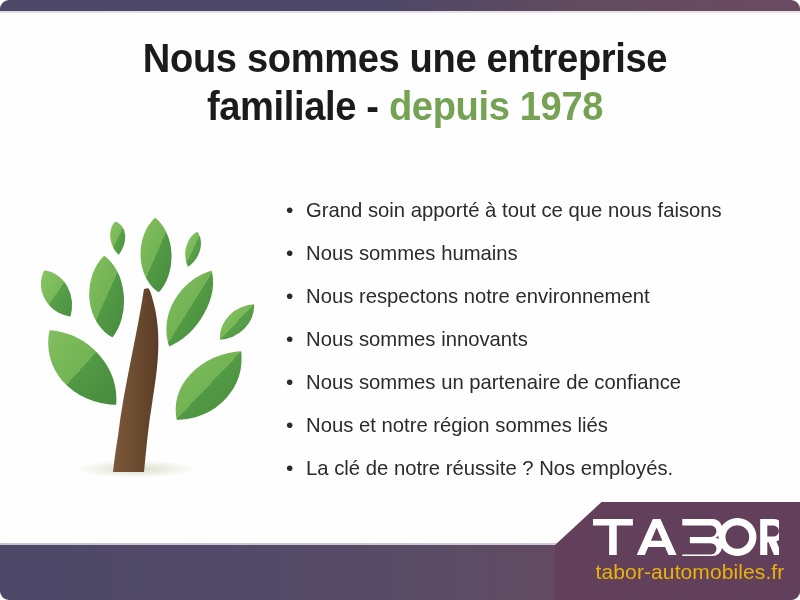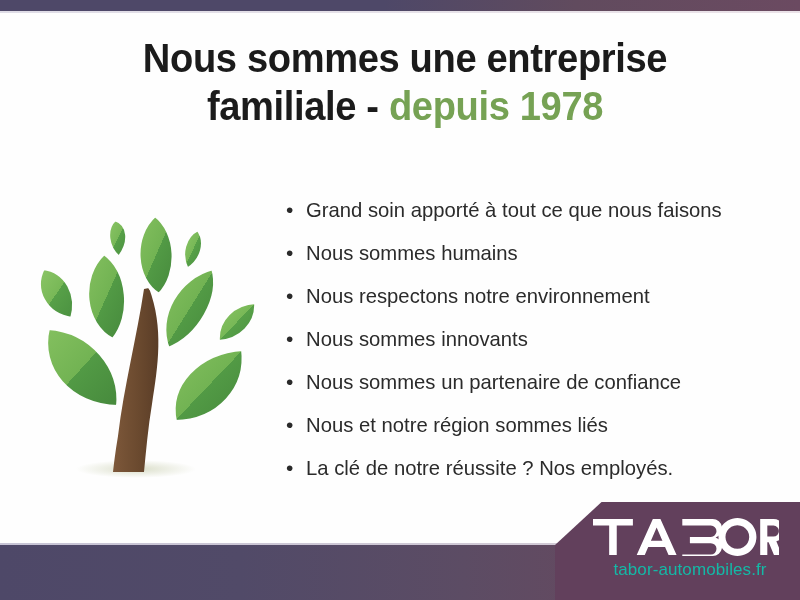--- a/index.html
+++ b/index.html
@@ -8,20 +8,21 @@
     font-family:"Liberation Sans", sans-serif;
     background:#ffffff;
     overflow:hidden;
     position:relative;
   }
   .slide {
     position:absolute; inset:0;
     width:800px; height:600px;
     background:#fefefe;
     overflow:hidden;
+    border-radius:9px;
   }
 
   
   .top-bar {
     position:absolute; left:0; top:0; width:800px; height:11px;
     background:linear-gradient(90deg,#4e4868 0%,#4e4868 48%,#614b5e 72%,#6b4a61 100%);
   }
   .top-bar-hairline {
     position:absolute; left:0; top:11px; width:800px; height:2px;
     background:linear-gradient(90deg,#d9d6e2 0%,#e3dde5 60%,#e7dde4 100%);
@@ -97,22 +98,22 @@
     position:absolute; left:38px; top:16px;
     height:38px;
     display:flex;
     align-items:center;
   }
   .logo-mark svg { display:block; height:38px; }
   .logo-url {
     position:absolute; left:40px; top:58px;
     width:190px;
     text-align:center;
-    font-size:17px;
-    color:#14b8a6;
+    font-size:21px;
+    color:#eab308;
     letter-spacing:0.1px;
     white-space:nowrap;
   }
 </style>
 </head>
 <body>
 
 <div class="slide">
 
   <div class="top-bar"></div>

